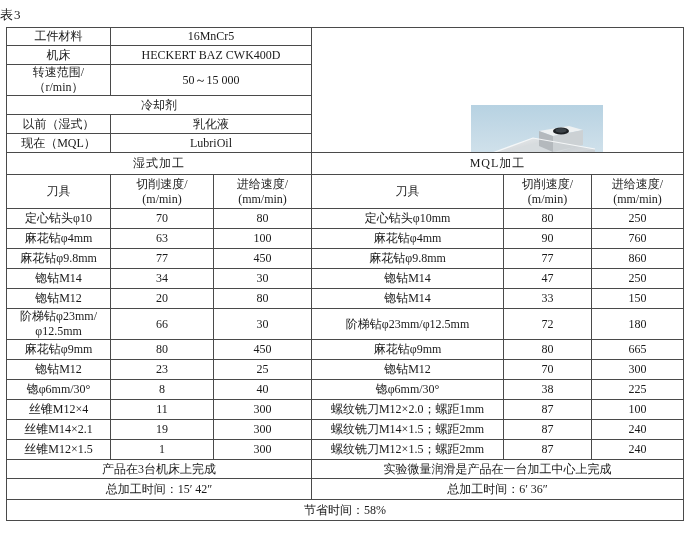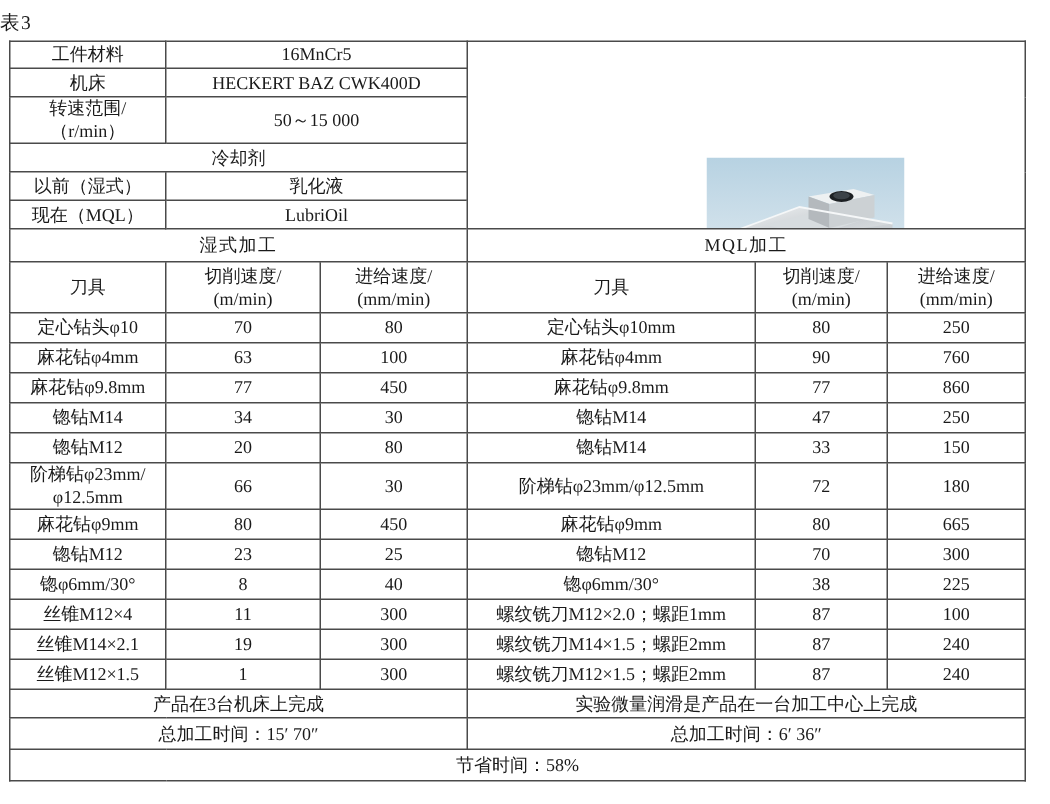--- a/index.html
+++ b/index.html
@@ -250,20 +250,20 @@
     <td>螺纹铣刀M12×1.5；螺距2mm</td>
     <td>87</td>
     <td>240</td>
   </tr>
 
   <tr style="height:19px">
     <td colspan="3">产品在3台机床上完成</td>
     <td colspan="3">实验微量润滑是产品在一台加工中心上完成</td>
   </tr>
   <tr style="height:21px">
-    <td colspan="3">总加工时间：15′ 70″</td>
+    <td colspan="3">总加工时间：15′ 42″</td>
     <td colspan="3">总加工时间：6′ 36″</td>
   </tr>
   <tr style="height:21px">
     <td colspan="6">节省时间：58%</td>
   </tr>
 </tbody>
   </table>
 
 </body></html>

